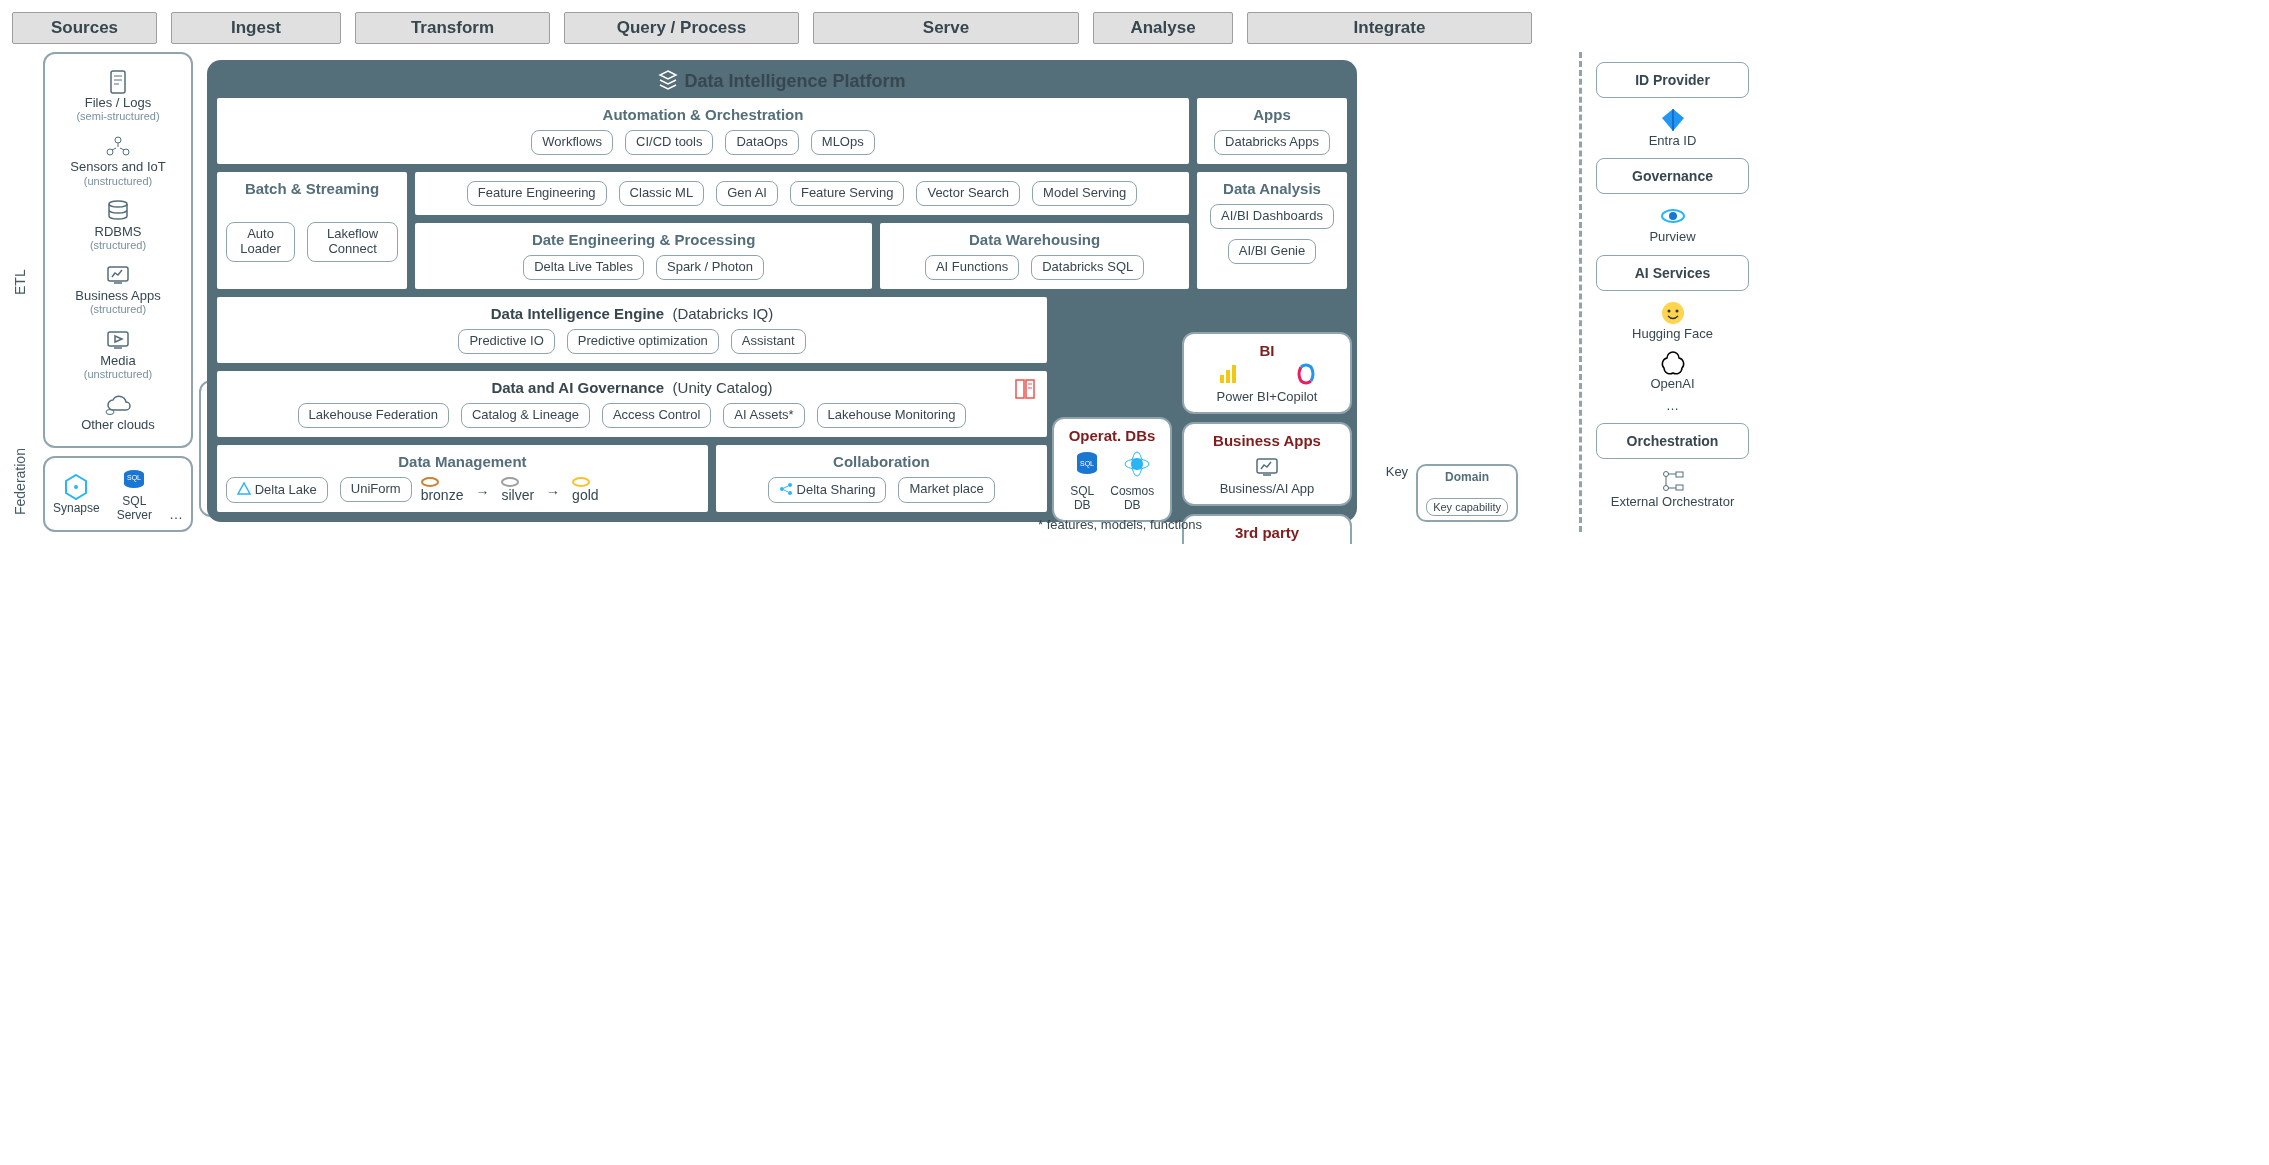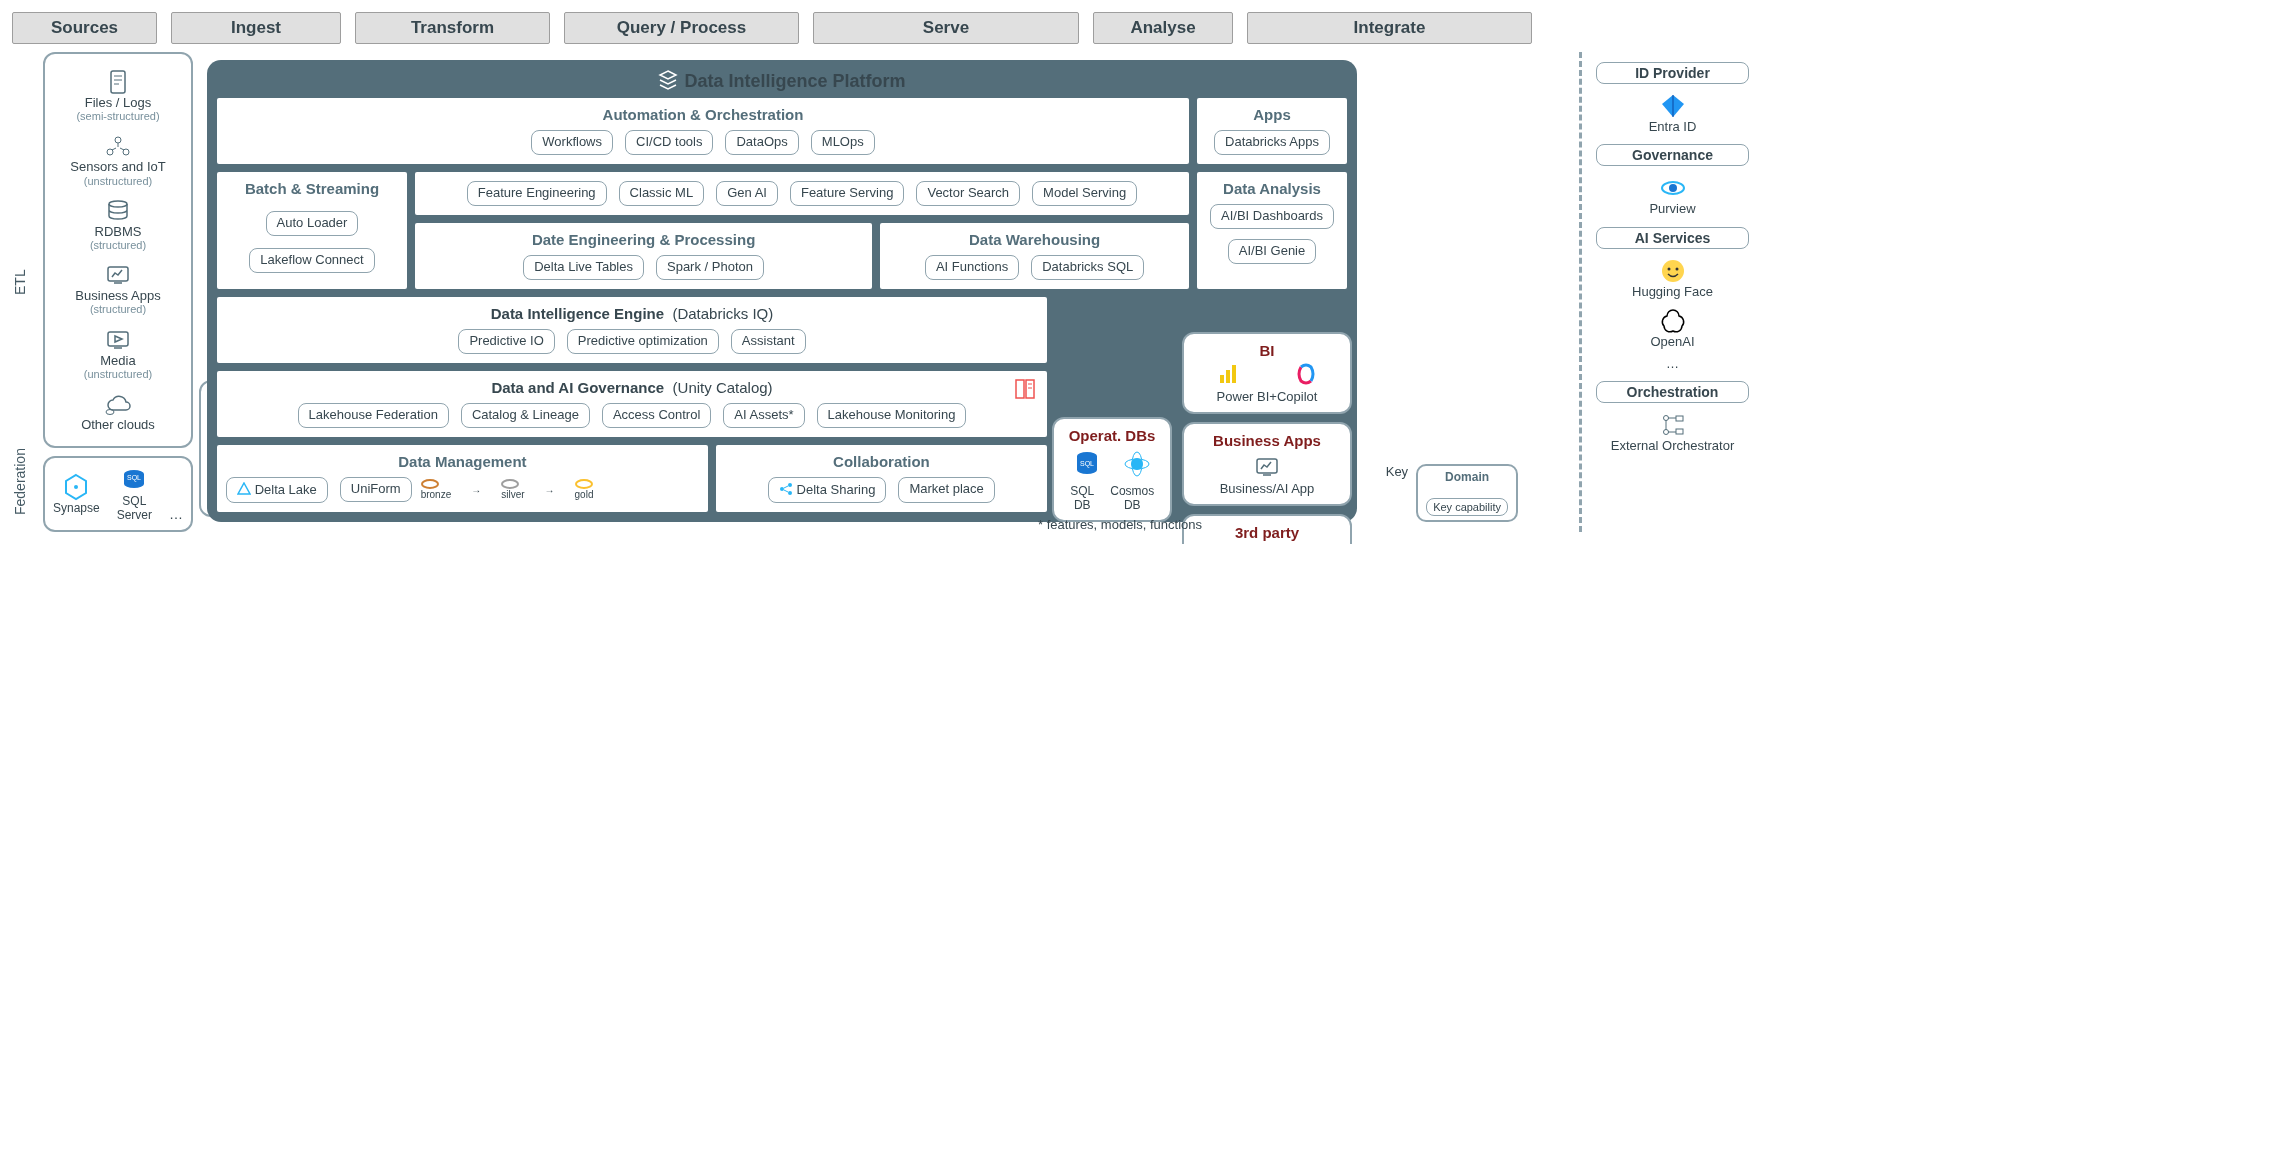--- a/index.html
+++ b/index.html
@@ -23,23 +23,23 @@
 .plat-panel-title .parens{font-weight:400}
 .pills-row{display:flex;gap:6px;justify-content:center;flex-wrap:wrap}
 .ext-batch{border:2px solid #90a4ae;border-radius:12px;padding:6px;background:#fff;margin-top:8px}
 .ext-grid{display:grid;grid-template-columns:1fr 1fr;gap:4px;text-align:center;font-size:12px}
 .ext-grid div{line-height:1.1}
 .storage-head{background:#e0e0e0;border:1px solid #9e9e9e;padding:4px 0;text-align:center;font-size:16px;font-weight:600;width:400px;margin-left:420px;margin-top:2px}
 .footnote{font-size:13px;position:absolute;right:330px;bottom:0}
 .key-area{position:absolute;right:14px;bottom:10px;display:flex;align-items:flex-start;gap:8px;font-size:13px}
 .integ-col{border-left:3px dashed #90a4ae;padding-left:14px}
 .integ-item{text-align:center;font-size:13px;margin:8px 0;line-height:1.1}
-.isec{border:1.5px solid #90a4ae;border-radius:8px;padding:2px 6px;font-size:14px;font-weight:600;display:block;text-align:center;margin:10px 0 4px}
+.isec{border:1.5px solid #90a4ae;border-radius:8px;padding:9px 6px;font-size:14px;font-weight:600;display:block;text-align:center;margin:10px 0 4px}
 svg.ic{width:28px;height:28px;display:block;margin:0 auto}
-.medallion{display:flex;align-items:center;gap:20px;font-size:10px}
+.medallion{display:flex;align-items:center;gap:12px;font-size:14px}
 .medallion .disk{width:18px;height:10px;border:2px solid;border-radius:50%/50%}
 .serve-panel{border:2px solid #90a4ae;border-radius:12px;padding:8px;background:#fff;text-align:center}
 .dbicons{display:flex;justify-content:space-around;margin:6px 0}
 </style>
 </head>
 <body>
 
 <div class="wrap">
 
 <div class="colheads">
@@ -221,21 +221,21 @@
    <div class="plat-panel-title">Apps</div>
    <div class="pills-row">
             <span class="pill">Databricks Apps</span>
           </div>
   </div>
  </div>
 
  <div class="plat-row">
   <div class="plat-panel" style="flex:0 0 190px;display:flex;flex-direction:column">
    <div class="plat-panel-title">Batch &amp; Streaming</div>
-   <div style="flex:1;display:flex;flex-direction:column;justify-content:center;align-items:center;gap:6px">
+   <div style="flex:1;display:flex;flex-direction:row;justify-content:center;align-items:center;gap:6px">
     <span class="pill">Auto Loader</span>
     <span class="pill">Lakeflow Connect</span>
    </div>
   </div>
   <div style="flex:4;display:flex;flex-direction:column;gap:8px">
    <div class="plat-panel">
     <div class="pills-row" id="dsml-pills">
               <span class="pill">Feature Engineering</span>
               <span class="pill">Classic ML</span>
               <span class="pill">Gen AI</span>

